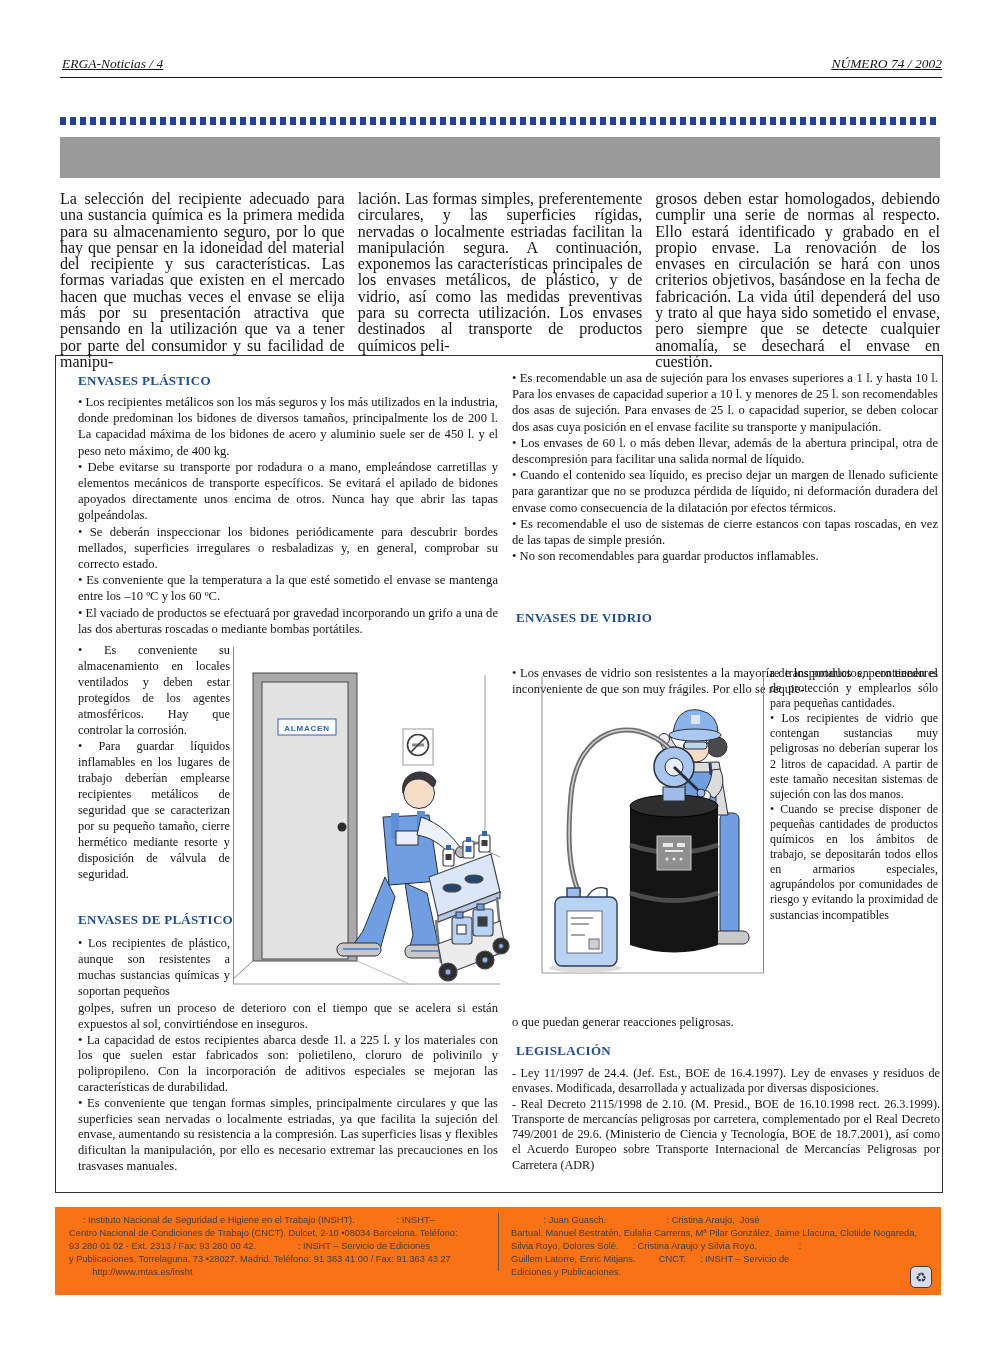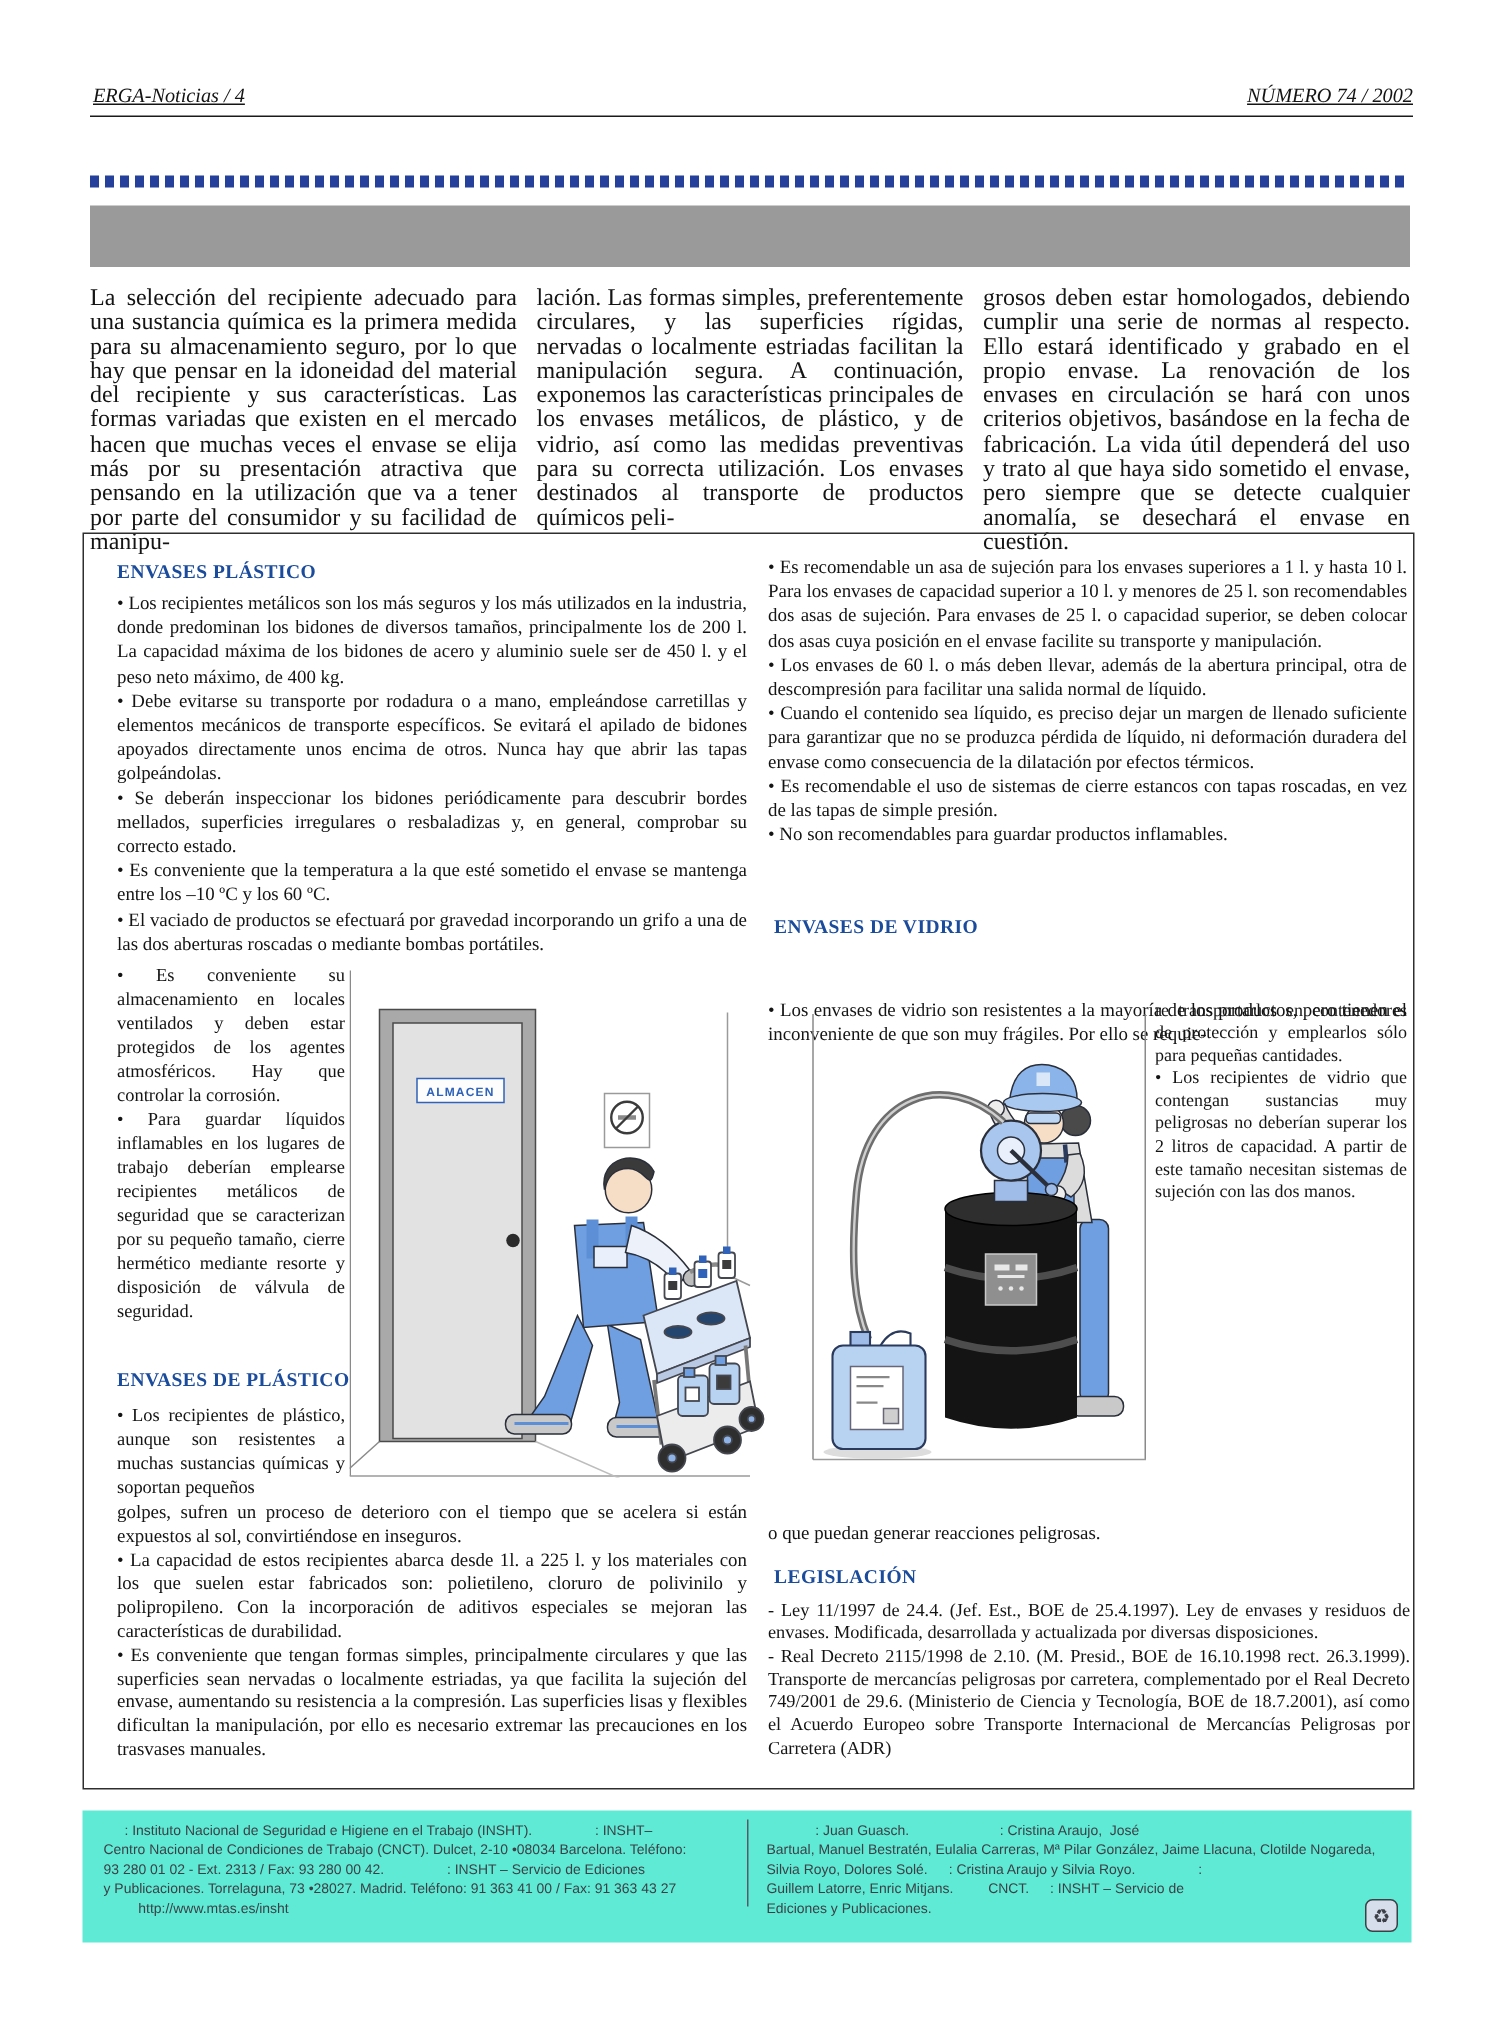--- a/index.html
+++ b/index.html
@@ -35,21 +35,21 @@
   .tb.tight{line-height:15.8px;}
   .tb.leg{font-size:12.2px;line-height:15.3px;}
 
   
   .illo{position:absolute;left:233px;top:645px;width:532px;height:340px;}
   .sig{font-family:"Liberation Sans",sans-serif;font-size:8.5px;fill:#6a6a6a;}
   .doorsign{font-family:"Liberation Sans",sans-serif;font-size:8px;font-weight:bold;
             fill:#2f62b8;letter-spacing:.8px;}
 
   
-  .footer{position:absolute;left:55px;top:1207px;width:886px;height:88px;background:#5eead4;
+  .footer{position:absolute;left:55px;top:1207px;width:886px;height:88px;background:#f97316;
           font-family:"Liberation Sans",sans-serif;color:#3c3f46;}
   .footer .fdiv{position:absolute;left:443px;top:6px;width:1px;height:58px;background:#555a66;}
   .fcol{position:absolute;top:7px;font-size:9.3px;line-height:13px;}
   .fcol p{margin:0;white-space:pre-wrap;}
   .fcol.l{left:14px;width:424px;}
   .fcol.r{left:456px;width:420px;}
   .recycle{position:absolute;right:9px;bottom:7px;width:20px;height:20px;border:1.4px solid #3c3f46;
            border-radius:5px;display:flex;align-items:center;justify-content:center;
            font-size:13px;color:#3c3f46;background:#d6ddeb;}
 </style>
@@ -104,26 +104,27 @@
       <p>• No son recomendables para guardar productos inflamables.</p>
     </div>
 
   <div class="h-sec" style="left:516px;top:610px;">ENVASES DE VIDRIO</div>
   <div class="tb" style="left:512px;top:632px;width:426px;margin-top:33px;">
       <p>• Los envases de vidrio son resistentes a la mayoría de los productos, pero tienen el inconveniente de que son muy frágiles. Por ello se requie-</p>
     </div>
   <div class="tb narrow-r" style="left:770px;top:666px;width:168px;">
       <p>re transportarlos en contenedores de protección y emplearlos sólo para pequeñas cantidades.</p>
       <p>• Los recipientes de vidrio que contengan sustancias muy peligrosas no deberían superar los 2 litros de capacidad. A partir de este tamaño necesitan sistemas de sujeción con las dos manos.</p>
+      <p>• Cuando se precise disponer de pequeñas cantidades de productos químicos en los ámbitos de trabajo, se depositarán todos ellos en armarios especiales, agrupándolos por comunidades de riesgo y evitando la proximidad de sustancias incompatibles</p>
     </div>
   <div class="tb" style="left:512px;top:1014px;width:426px;">o que puedan generar reacciones peligrosas.</div>
 
   <div class="h-sec" style="left:516px;top:1043px;">LEGISLACIÓN</div>
   <div class="tb leg" style="left:512px;top:1066px;width:428px;">
-      <p>- Ley 11/1997 de 24.4. (Jef. Est., BOE de 25.4.1997). Ley de envases y residuos de envases. Modificada, desarrollada y actualizada por diversas disposiciones.</p>
+      <p>- Ley 11/1997 de 24.4. (Jef. Est., BOE de 16.4.1997). Ley de envases y residuos de envases. Modificada, desarrollada y actualizada por diversas disposiciones.</p>
       <p>- Real Decreto 2115/1998 de 2.10. (M. Presid., BOE de 16.10.1998 rect. 26.3.1999). Transporte de mercancías peligrosas por carretera, complementado por el Real Decreto 749/2001 de 29.6. (Ministerio de Ciencia y Tecnología, BOE de 18.7.2001), así como el Acuerdo Europeo sobre Transporte Internacional de Mercancías Peligrosas por Carretera (ADR)</p>
     </div>
 
   <svg class="illo" viewBox="0 0 532 340">
 
     <line x1="0.5" y1="2" x2="0.5" y2="339" stroke="#8a8a8a" stroke-width="1"></line>
     <line x1="0" y1="339" x2="267" y2="339" stroke="#9a9a9a" stroke-width="1"></line>
     <line x1="309" y1="31" x2="309" y2="328" stroke="#8a8a8a" stroke-width="1"></line>
     <line x1="530.5" y1="31" x2="530.5" y2="328" stroke="#8a8a8a" stroke-width="1"></line>
     <line x1="309" y1="328" x2="531" y2="328" stroke="#9a9a9a" stroke-width="1"></line>

